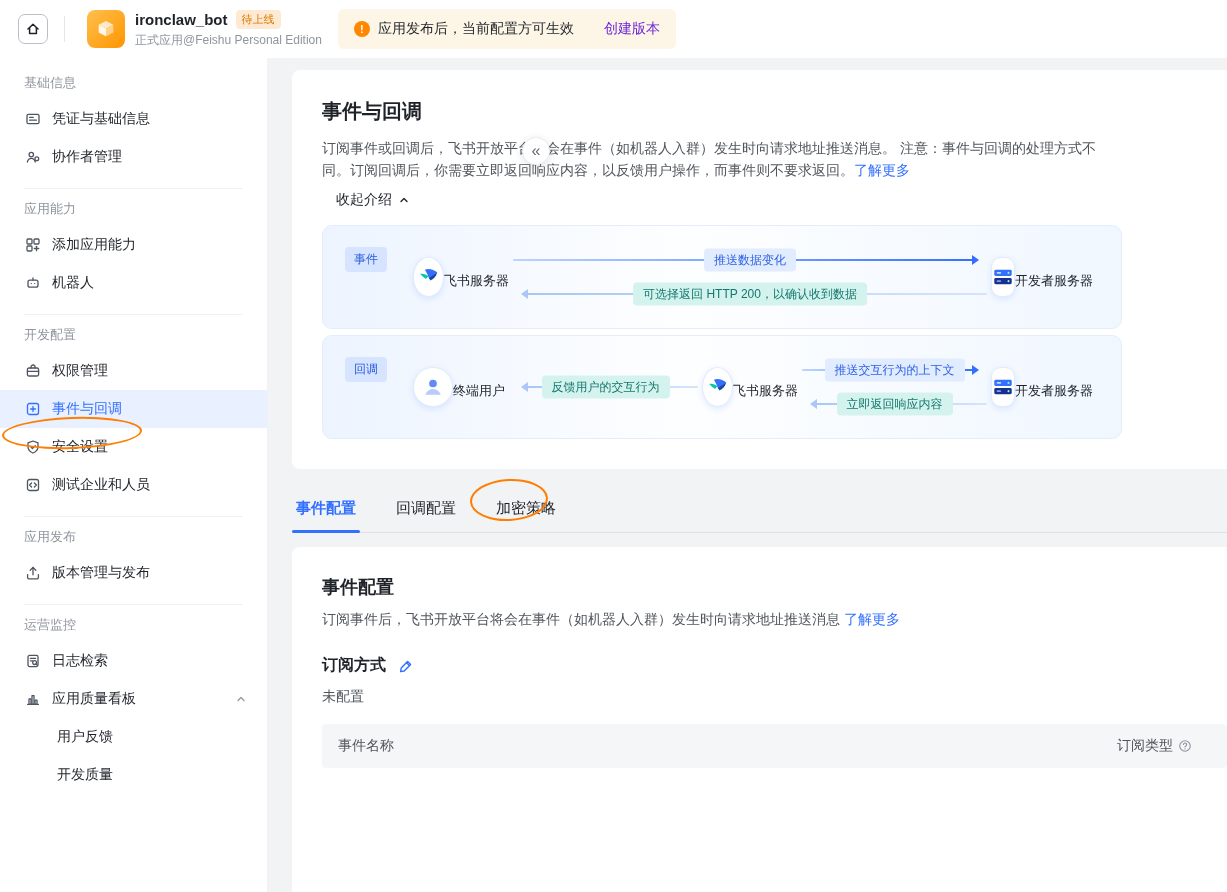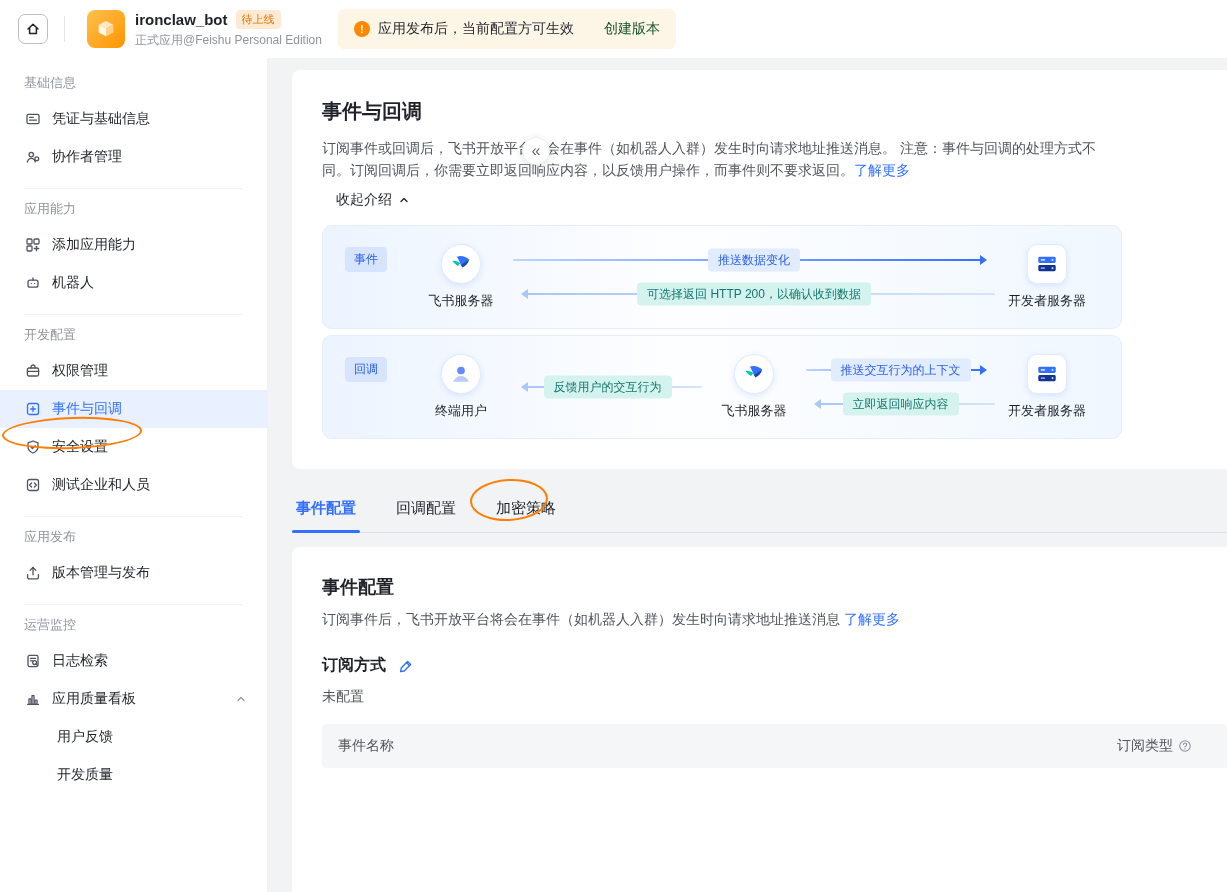--- a/index.html
+++ b/index.html
@@ -13,21 +13,21 @@
   .header-divider { width:1px; height:26px; background:#e5e6e8; margin:0 22px 0 16px; }
   .app-icon { width:38px; height:38px; border-radius:8px; background:linear-gradient(135deg,#ffc04d,#ff9500); display:flex; align-items:center; justify-content:center; flex-shrink:0; }
   .app-meta { margin-left:10px; }
   .app-name-row { display:flex; align-items:center; gap:8px; }
   .app-name { font-size:15px; font-weight:bold; }
   .badge { font-size:11px; color:#de7802; background:#feead2; padding:2px 6px; border-radius:4px; }
   .subtitle { font-size:12px; color:#8f959e; margin-top:3px; }
   .banner { margin-left:16px; height:40px; background:#fdf5e6; border-radius:6px; display:flex; align-items:center; padding:0 16px; gap:8px; }
   .warn-icon { width:16px; height:16px; border-radius:50%; background:#ff8800; color:#fff; font-size:11px; font-weight:bold; display:flex; align-items:center; justify-content:center; flex-shrink:0; }
   .banner-text { font-size:14px; }
-  .banner-link { font-size:14px; color:#14532d; margin-left:22px; text-decoration:none; cursor:pointer; }
+  .banner-link { font-size:14px; color:#6d28d9; margin-left:22px; text-decoration:none; cursor:pointer; }
 
   
   .layout { display:flex; height:834px; }
   .sidebar { width:268px; background:#fff; border-right:1px solid #f0f1f2; flex-shrink:0; padding-top:16px; overflow:hidden; }
   .section-title { font-size:13px; color:#8f959e; padding:0 24px; margin:0 0 8px; line-height:18px; }
   .side-divider { height:1px; background:#f0f1f2; margin:12px 24px 11px; }
   .side-item { height:38px; display:flex; align-items:center; padding:0 20px 0 25px; gap:11px; font-size:14px; color:#1f2329; cursor:pointer; }
   .side-item .icon { width:16px; height:16px; flex-shrink:0; color:#4e5460; }
   .side-item.active { background:#e9f0ff; color:#3370ff; }
   .side-item.active .icon { color:#3370ff; }
@@ -39,23 +39,23 @@
   .collapse-btn { position:absolute; left:254px; top:79px; width:28px; height:28px; border-radius:50%; background:#fff; border:1px solid #eceef0; box-shadow:0 2px 8px rgba(31,35,41,.12); display:flex; align-items:center; justify-content:center; z-index:8; cursor:pointer; color:#646a73; font-size:16px; line-height:1; }
   .card { background:#fff; border-radius:8px; width:965px; }
   .card1 { padding:28px 30px 24px; }
   .page-title { font-size:20px; font-weight:bold; }
   .intro-desc { margin-top:12px; font-size:14px; line-height:22px; color:#51565d; width:800px; }
   .link { color:#3370ff; text-decoration:none; cursor:pointer; }
   .collapse-row { margin-top:10px; display:inline-flex; align-items:center; gap:6px; font-size:14px; color:#1f2329; cursor:pointer;padding-left:14px; }
 
   
   .diagram { margin-top:16px; width:800px; }
-  .diag-row { height:104px; border:1px solid #e3edfc; border-radius:10px; background:linear-gradient(90deg,#edf4ff,#fdfeff 45%,#f0f7ff); display:flex; align-items:center; padding:0 26px 0 22px; margin-bottom:6px; }
+  .diag-row { height:104px; border:1px solid #e3edfc; border-radius:10px; background:linear-gradient(90deg,#edf4ff,#fdfeff 45%,#f0f7ff); display:flex; align-items:center; padding:0 34px 0 22px; margin-bottom:6px; }
   .diag-tag { background:#d6e4ff; color:#2b5fda; font-size:12px; padding:4px 9px; border-radius:4px; transform:translateY(-18px); margin-right:26px; white-space:nowrap; }
-  .diag-node { width:96px; display:flex; flex-direction:column; align-items:center; flex-shrink:0; }
+  .diag-node { width:96px; display:flex; flex-direction:row; align-items:center; flex-shrink:0; }
   .node-icon { width:40px; height:40px; background:#fff; border:1px solid #e1ebfc; box-shadow:0 2px 6px rgba(51,112,255,.14); display:flex; align-items:center; justify-content:center; }
   .node-icon.circle { border-radius:50%; }
   .node-icon.square { border-radius:10px; }
   .node-label { margin-top:8px; font-size:13px; color:#1f2329; white-space:nowrap; }
   .diag-arrows { flex:1; display:flex; flex-direction:column; justify-content:center; gap:6px; min-width:0; }
   .arrow { position:relative; height:28px; }
   .arrow .line { position:absolute; top:13px; height:2px; border-radius:1px; }
   .fwd .line { left:4px; right:14px; background:linear-gradient(90deg,#bcd4ff,#3370ff); }
   .fwd .line::after { content:""; position:absolute; right:-7px; top:-4px; border:5px solid transparent; border-left:7px solid #3370ff; }
   .back .line { left:14px; right:4px; background:linear-gradient(90deg,#a8c6f5,#d6e4fb); }

